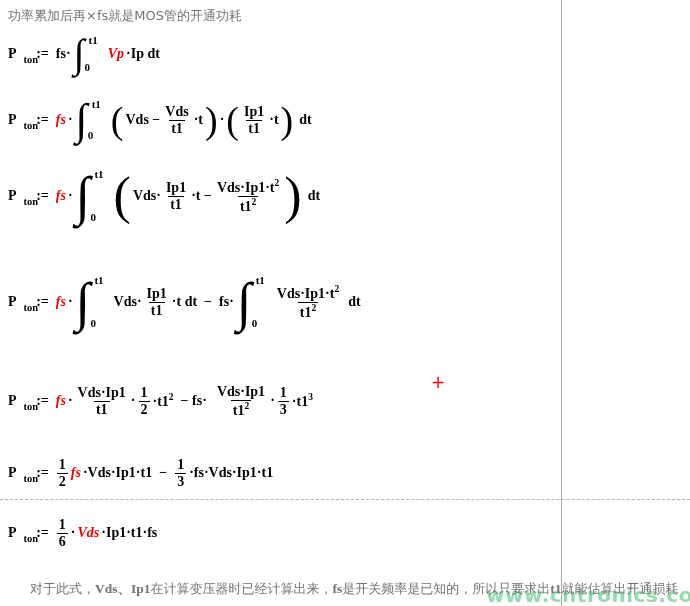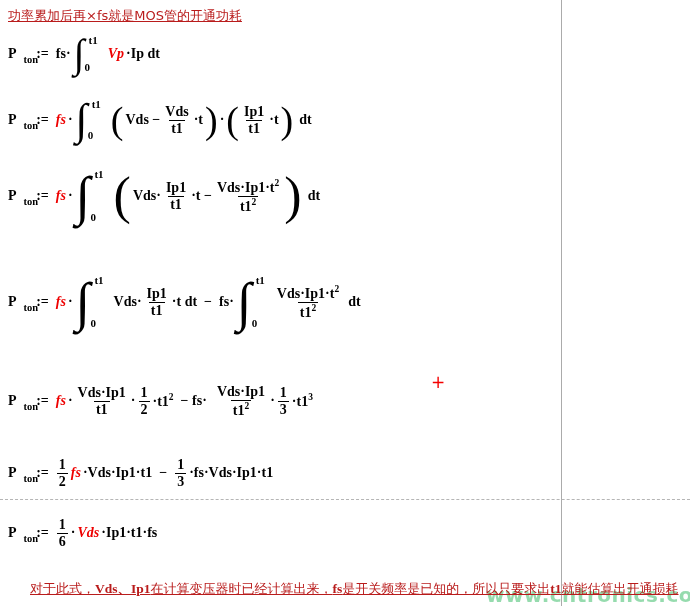--- a/index.html
+++ b/index.html
@@ -5,21 +5,21 @@
   html,body { margin:0; padding:0; }
   body {
     width:690px; height:606px; position:relative; overflow:hidden;
     background:#ffffff; font-family:"DejaVu Sans", sans-serif;
   }
   
   .vline { position:absolute; left:561px; top:0; width:1px; height:606px; background:#ababab; }
   .dashline { position:absolute; left:0; top:499px; width:690px; height:0; border-top:1px dashed #b5b5b5; }
 
   
-  .note { position:absolute; left:8px; font-size:13px; color:#b91c1c; white-space:nowrap; z-index:2;text-decoration:underline; }
+  .note { position:absolute; left:8px; font-size:13px; color:#737373; white-space:nowrap; z-index:2; }
   .note-top { top:7px; }
   .note-bottom { top:580px;margin-left:22px; }
   .tvar { font-family:"Liberation Serif", serif; font-weight:700; font-size:13.5px; }
 
   
   .watermark {
     position:absolute; left:486px; top:583px; z-index:1;
     font-family:"DejaVu Sans", sans-serif; font-weight:700; font-size:20px;
     color:#7cd39a; opacity:.8; letter-spacing:.5px; white-space:nowrap;
   }

